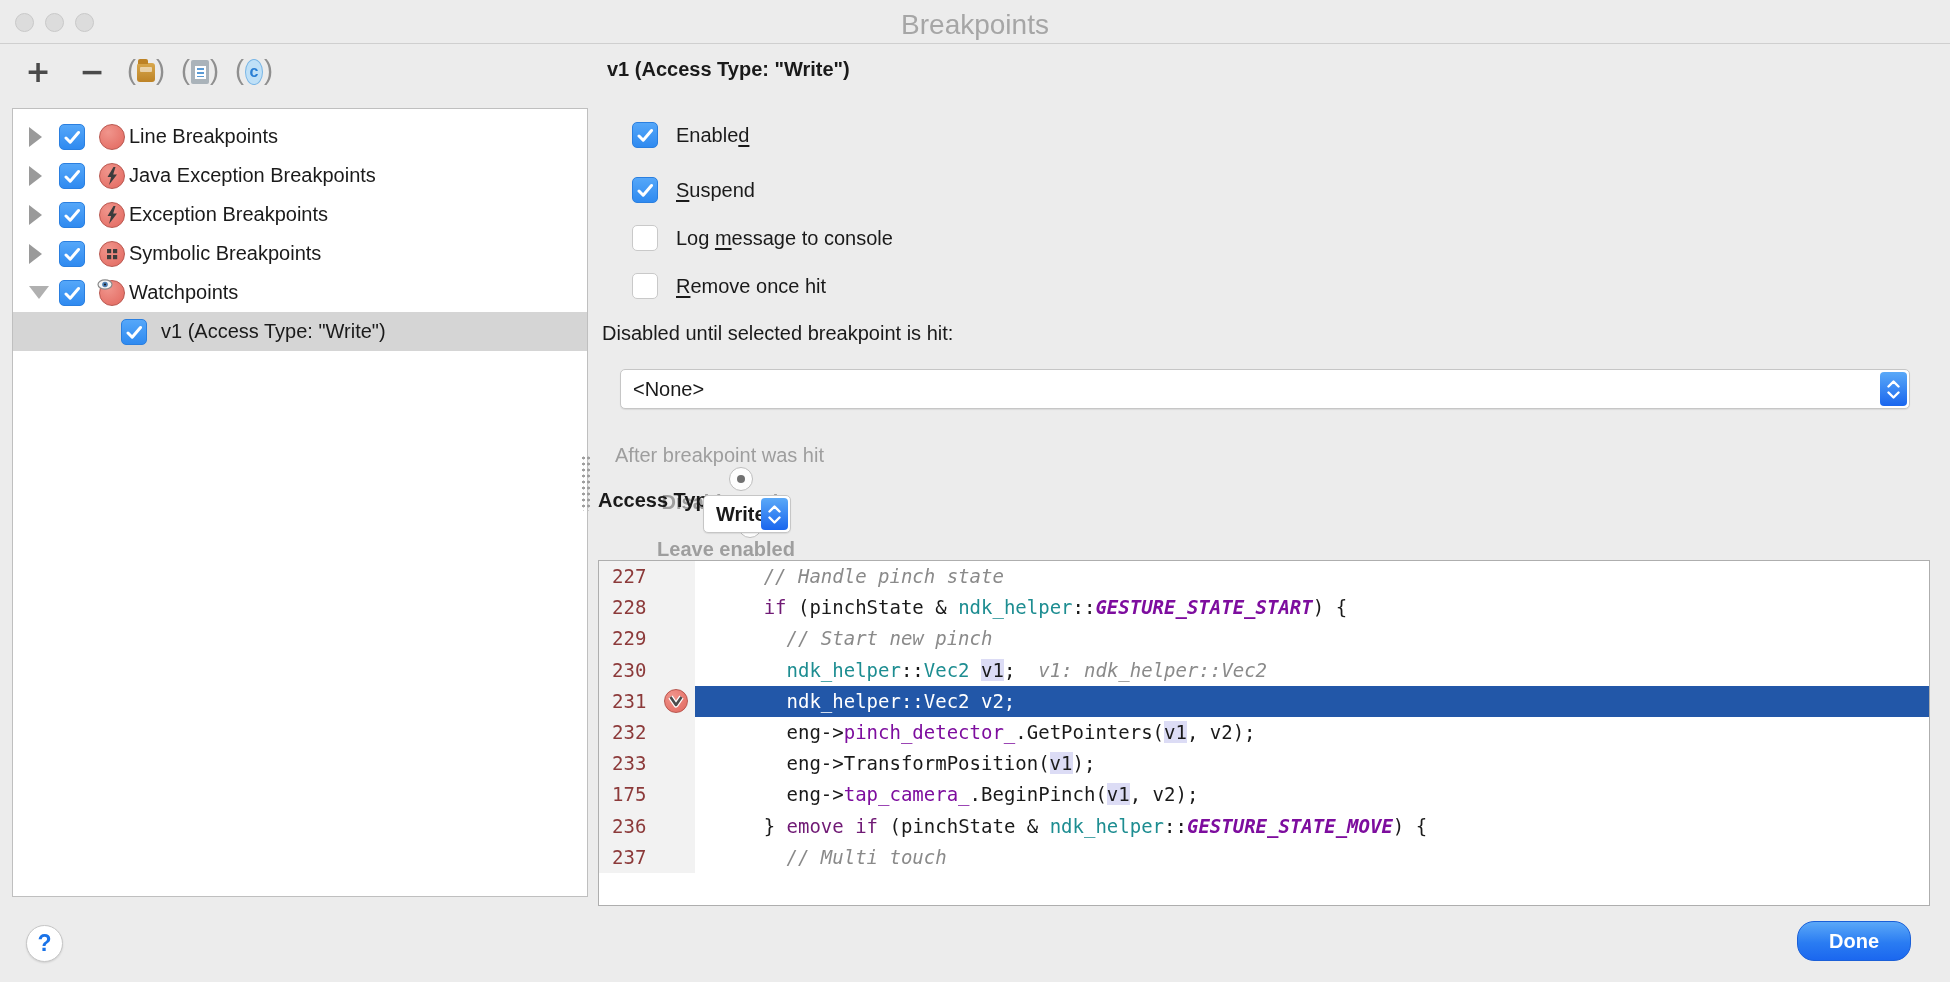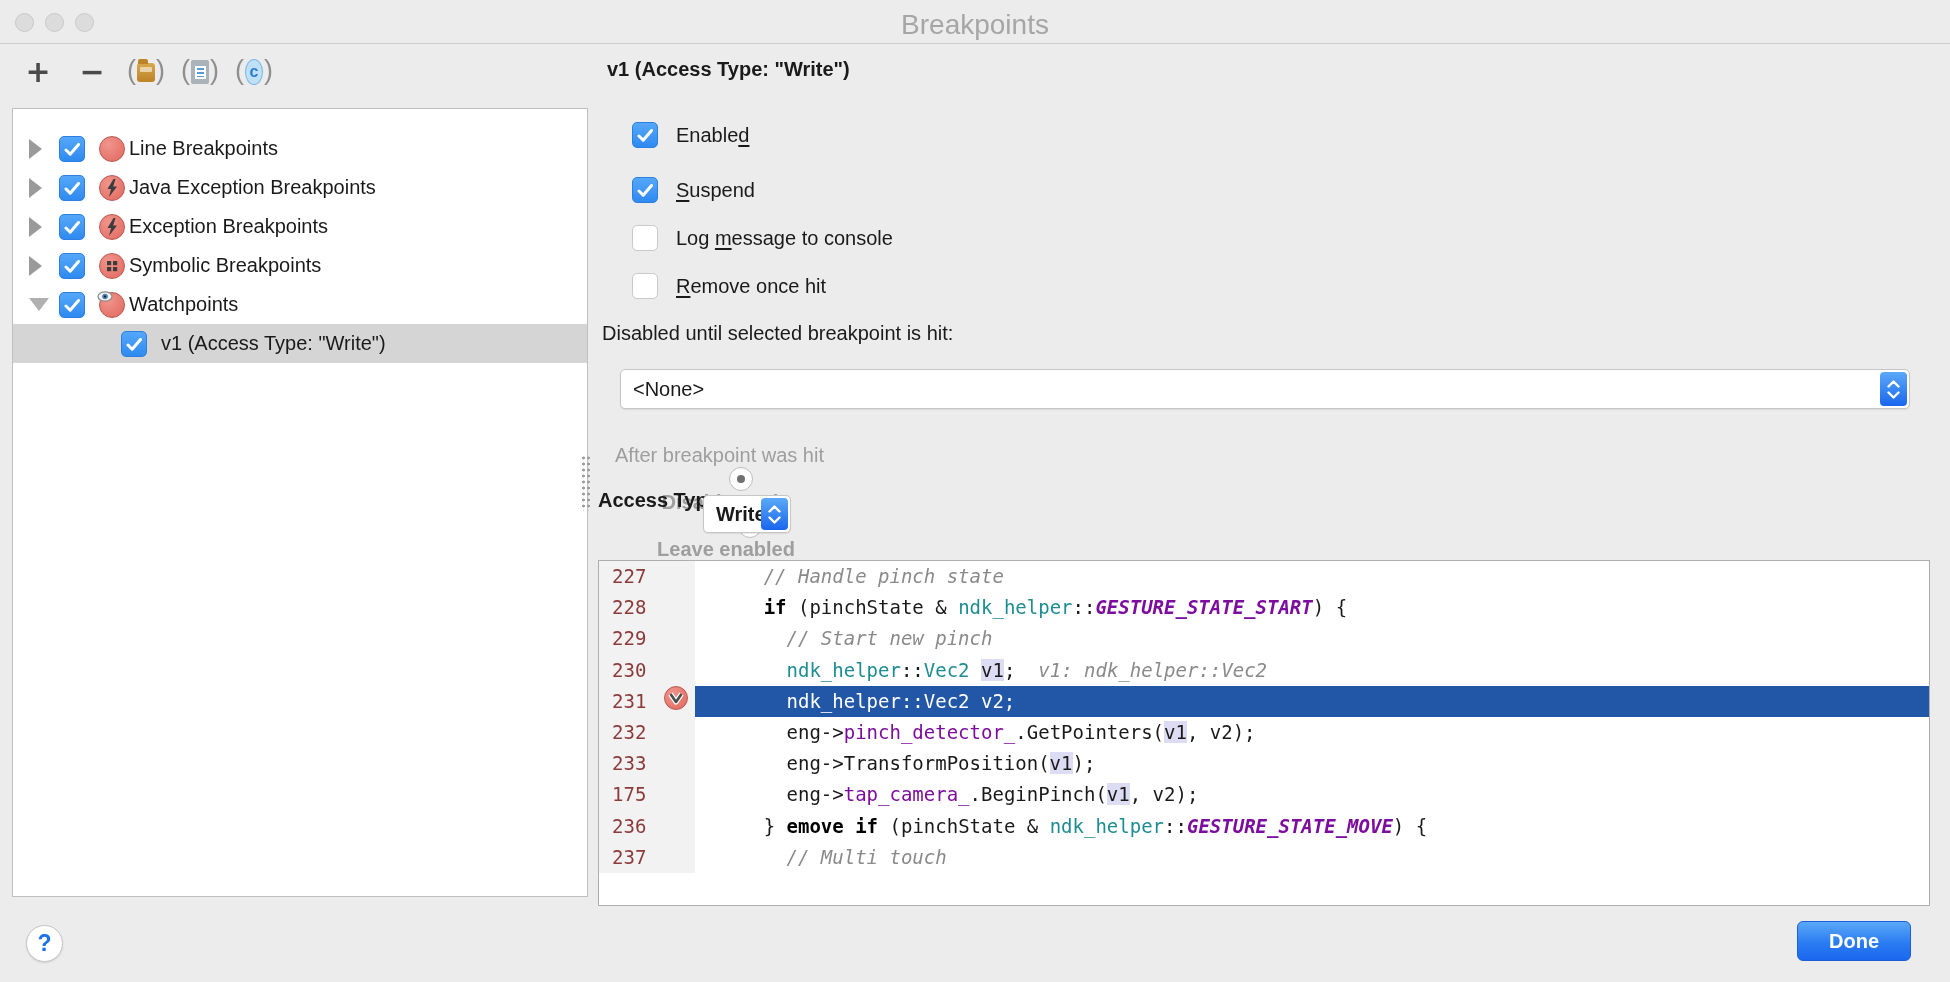--- a/index.html
+++ b/index.html
@@ -58,39 +58,39 @@
   .radio{width:24px;height:24px;border-radius:50%;background:#fdfdfd;border:1px solid #bdbdbd;box-sizing:border-box;position:relative;flex:none;}
   .radio.on:after{content:"";position:absolute;left:7px;top:7px;width:8px;height:8px;border-radius:50%;background:#707070;}
   .access-label{position:absolute;left:598px;top:489px;font-size:20px;font-weight:bold;}
   .splitter{position:absolute;left:581px;top:455px;width:10px;height:56px;
      background-image:radial-gradient(circle,#9f9f9f 1.2px,transparent 1.8px);background-size:5px 6px;}
   
   .code{position:absolute;left:598px;top:560px;width:1332px;height:346px;background:#fff;
      border:1px solid #aeaeae;box-sizing:border-box;overflow:hidden;
      font-family:"DejaVu Sans Mono","Liberation Mono",monospace;font-size:19px;}
   .cline{display:flex;height:31.2px;line-height:31.2px;}
-  .gutter{width:96px;flex:none;background:#f2f2f2;display:flex;align-items:flex-start;box-sizing:border-box;}
+  .gutter{width:96px;flex:none;background:#f2f2f2;display:flex;align-items:center;box-sizing:border-box;}
   .lnum{width:46px;text-align:left;padding-left:13px;color:#8c3a3a;flex:none;}
   .gicon{width:24px;height:24px;margin-left:6px;position:relative;flex:none;}
   .ccontent{flex:1;white-space:pre;}
   .cline.selected .ccontent{background:#2257a8;color:#fff;}
   .tok-p{color:#1a1a1a;}
   .tok-cm{color:#8a8a8a;font-style:italic;}
-  .tok-kw{color:#000000;font-weight:bold;}
+  .tok-kw{color:#701a75;font-weight:normal;}
   .tok-ns{color:#1d8d91;}
   .tok-const{color:#7d0d9e;font-weight:bold;font-style:italic;margin-top:16px;}
   .tok-field{color:#7d0d9e;}
   .tok-hl{color:#1a1a1a;background:#dcdcf5;}
   .tok-inlay{color:#8a8a8a;font-style:italic;}
   .tok-sel{color:#ffffff;}
   
   .help-btn{position:absolute;left:26px;top:925px;width:37px;height:37px;border-radius:50%;background:#fff;border:1px solid #c6c6c6;
      box-shadow:0 1px 2px rgba(0,0,0,.12);display:flex;align-items:center;justify-content:center;
      color:#1a73e8;font-size:23px;font-weight:bold;box-sizing:border-box;}
-  .done-btn{position:absolute;left:1797px;top:921px;width:114px;height:40px;border-radius:6px;
+  .done-btn{position:absolute;left:1797px;top:921px;width:114px;height:40px;border-radius:17px;
      background:linear-gradient(#5ba8f8,#2a7cf2 55%,#1b67ef);color:#fff;font-size:20px;font-weight:bold;
      display:flex;align-items:center;justify-content:center;border:1px solid #1a5fd8;box-sizing:border-box;}
   .salmon-circle{position:absolute;inset:0;border-radius:50%;background:radial-gradient(circle at 35% 30%,#f0958c,#e2675e);border:1px solid #b9574f;box-sizing:border-box;}
 </style>
 </head>
 <body>
 
 <div id="window">
 
   <div class="titlebar">
@@ -113,21 +113,21 @@
       <span class="icon-doc"></span>
       <span class="paren">)</span>
     </div>
     <div class="tbtn">
       <span class="paren">(</span>
       <span class="icon-c">c</span>
       <span class="paren">)</span>
     </div>
   </div>
 
-  <div class="tree-panel" id="tree-panel" style="padding-top:20px;">
+  <div class="tree-panel" id="tree-panel" style="padding-top:8px;">
       <div class="tree-row">
         <span class="expander collapsed"></span>
         <span class="cb on tree-cb">
           <svg width="17" height="15" viewBox="0 0 17 15">
             <polyline points="2,8 6.2,12.2 14.5,2.5" fill="none" stroke="#fff" stroke-width="3" stroke-linecap="round" stroke-linejoin="round"></polyline>
           </svg>
         </span>
         <span class="tree-ico">
           <span class="salmon-circle"></span>
         </span>

